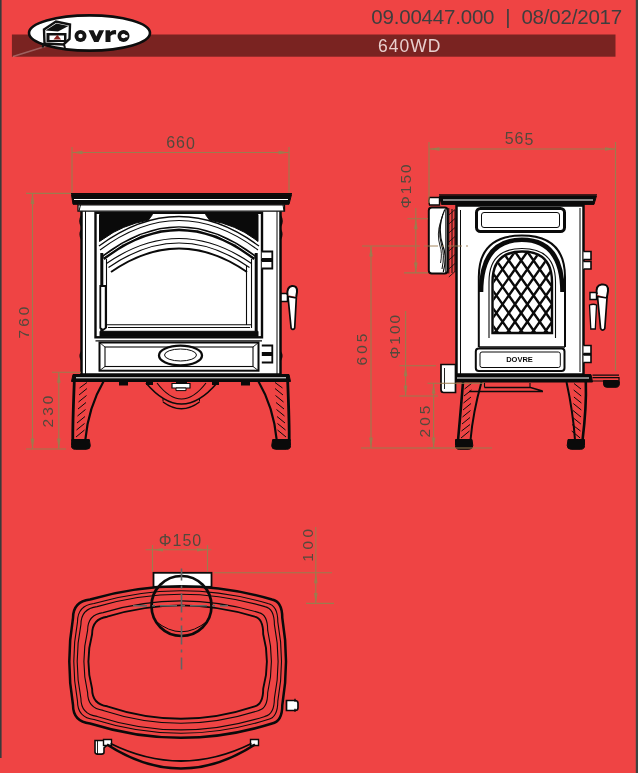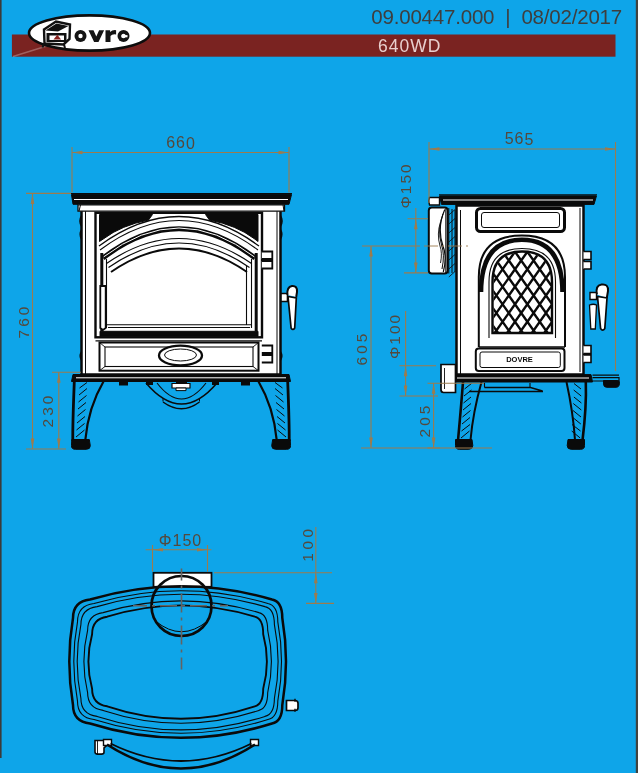--- a/index.html
+++ b/index.html
@@ -1,16 +1,16 @@
 <!DOCTYPE html>
 <html><head>
 <meta charset="utf-8">
 <style>
   html,body{margin:0;padding:0;background:#ffffff;}
-  #page{position:relative;width:638px;height:773px;background:#0ea5e9;overflow:hidden;}
+  #page{position:relative;width:638px;height:773px;background:#ef4444;overflow:hidden;}
   svg{display:block;filter:opacity(0.999);}
   text{font-family:"Liberation Sans",sans-serif;}
 </style>
 </head>
 <body>
 <div id="page">
 <svg width="638" height="773" viewBox="0 0 638 773">
 
 <rect x="0" y="0" width="1.6" height="758" fill="#3a3a3a"></rect>
 

